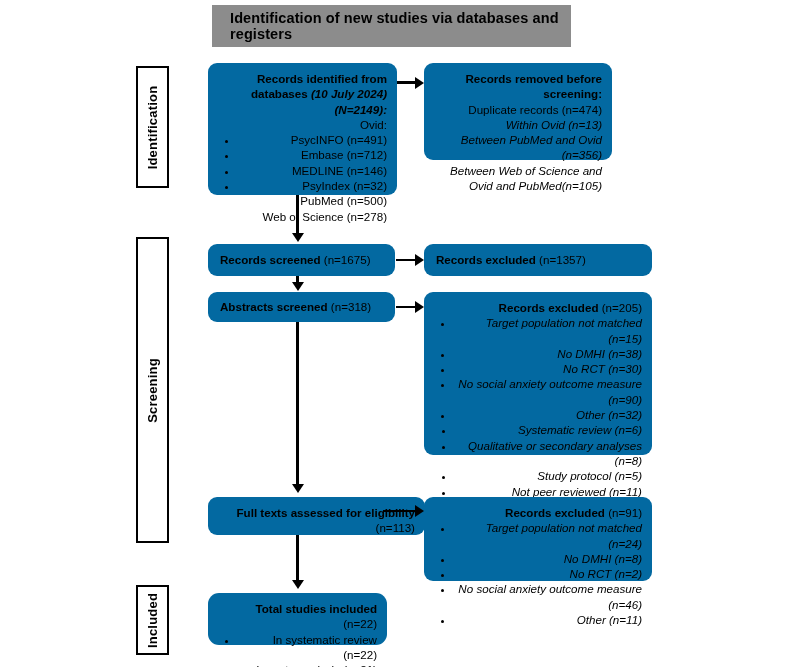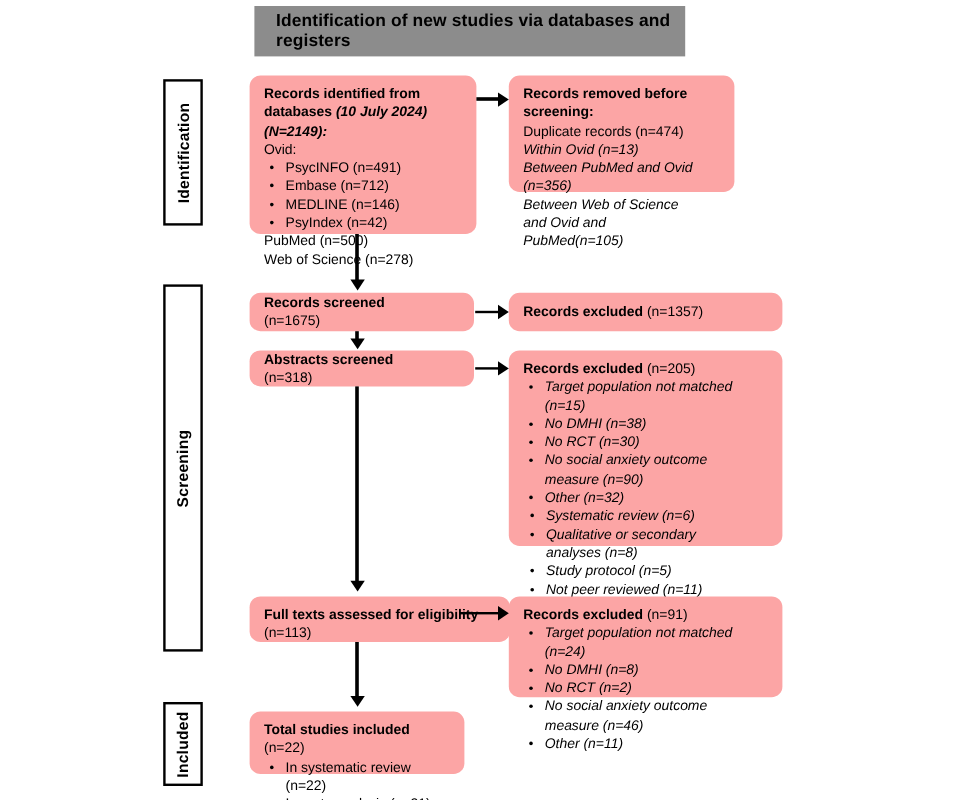--- a/index.html
+++ b/index.html
@@ -33,26 +33,27 @@
     white-space:nowrap;
     font-size:13px;font-weight:bold;letter-spacing:.2px;
   }
   #phase-identification{top:66px;height:122px;}
   #phase-screening{top:237px;height:306px;}
   #phase-included{top:585px;height:70px;}
 
   
   .box{
     position:absolute;
-    background:#fca5a5;
+    background:#0369a1;
     border-radius:9px;
     box-sizing:border-box;
-    padding:8px 26px 8px 12px;
+    padding:8px 10px 8px 12px;
     font-size:11.6px;
     line-height:1.32;
+    text-align:right;
   }
   .box .hd{font-weight:bold;}
   .box .reg{font-weight:normal;}
   .it{font-style:italic;}
   .bhd{font-weight:bold;font-style:italic;}
 
   
   ul.bl{margin:0;padding:0 0 0 18px;list-style:disc;}
   ul.bl.deep{padding-left:19px;}
   ul.bl li{margin:0;padding:0;}
@@ -63,21 +64,21 @@
   #box-removed{left:424px;top:63px;width:188px;height:97px;}
   #box-screened{left:208px;top:244px;width:187px;height:32px;
                 display:flex;align-items:center;padding-top:0;padding-bottom:0;}
   #box-rec-excluded-1{left:424px;top:244px;width:228px;height:32px;
                 display:flex;align-items:center;padding-top:0;padding-bottom:0;}
   #box-abstracts{left:208px;top:292px;width:187px;height:30px;
                 display:flex;align-items:center;padding-top:0;padding-bottom:0;}
   #box-rec-excluded-2{left:424px;top:292px;width:228px;height:163px;}
   #box-fulltext{left:208px;top:497px;width:217px;height:38px;}
   #box-rec-excluded-3{left:424px;top:497px;width:228px;height:84px;}
-  #box-total{left:208px;top:593px;width:179px;height:52px;}
+  #box-total{left:208px;top:593px;width:179px;height:52px;border-radius:11px;}
 
   
   .conn{position:absolute;background:#000;}
   .vline{width:2.6px;}
   .hline{height:2.6px;}
   .arrow-down{
     position:absolute;width:0;height:0;
     border-left:6px solid transparent;
     border-right:6px solid transparent;
     border-top:9px solid #000;
@@ -112,21 +113,21 @@
     <div>
       <span class="hd">Records identified from databases</span>
       <span class="bhd">(10 July 2024)</span>
       <span class="bhd">(N=2149):</span>
     </div>
     <div class="reg">Ovid:</div>
     <ul class="bl">
       <li>PsycINFO (n=491)</li>
       <li>Embase (n=712)</li>
       <li>MEDLINE (n=146)</li>
-      <li>PsyIndex (n=42)</li>
+      <li>PsyIndex (n=32)</li>
     </ul>
     <div>PubMed (n=500)</div>
     <div>Web of Science (n=278)</div>
   </div>
 
   <div class="box" id="box-removed">
     <div class="hd">Records removed before screening:</div>
     <div>Duplicate records (n=474)</div>
     <div class="it">Within Ovid (n=13)</div>
     <div class="it">Between PubMed and Ovid (n=356)</div>

